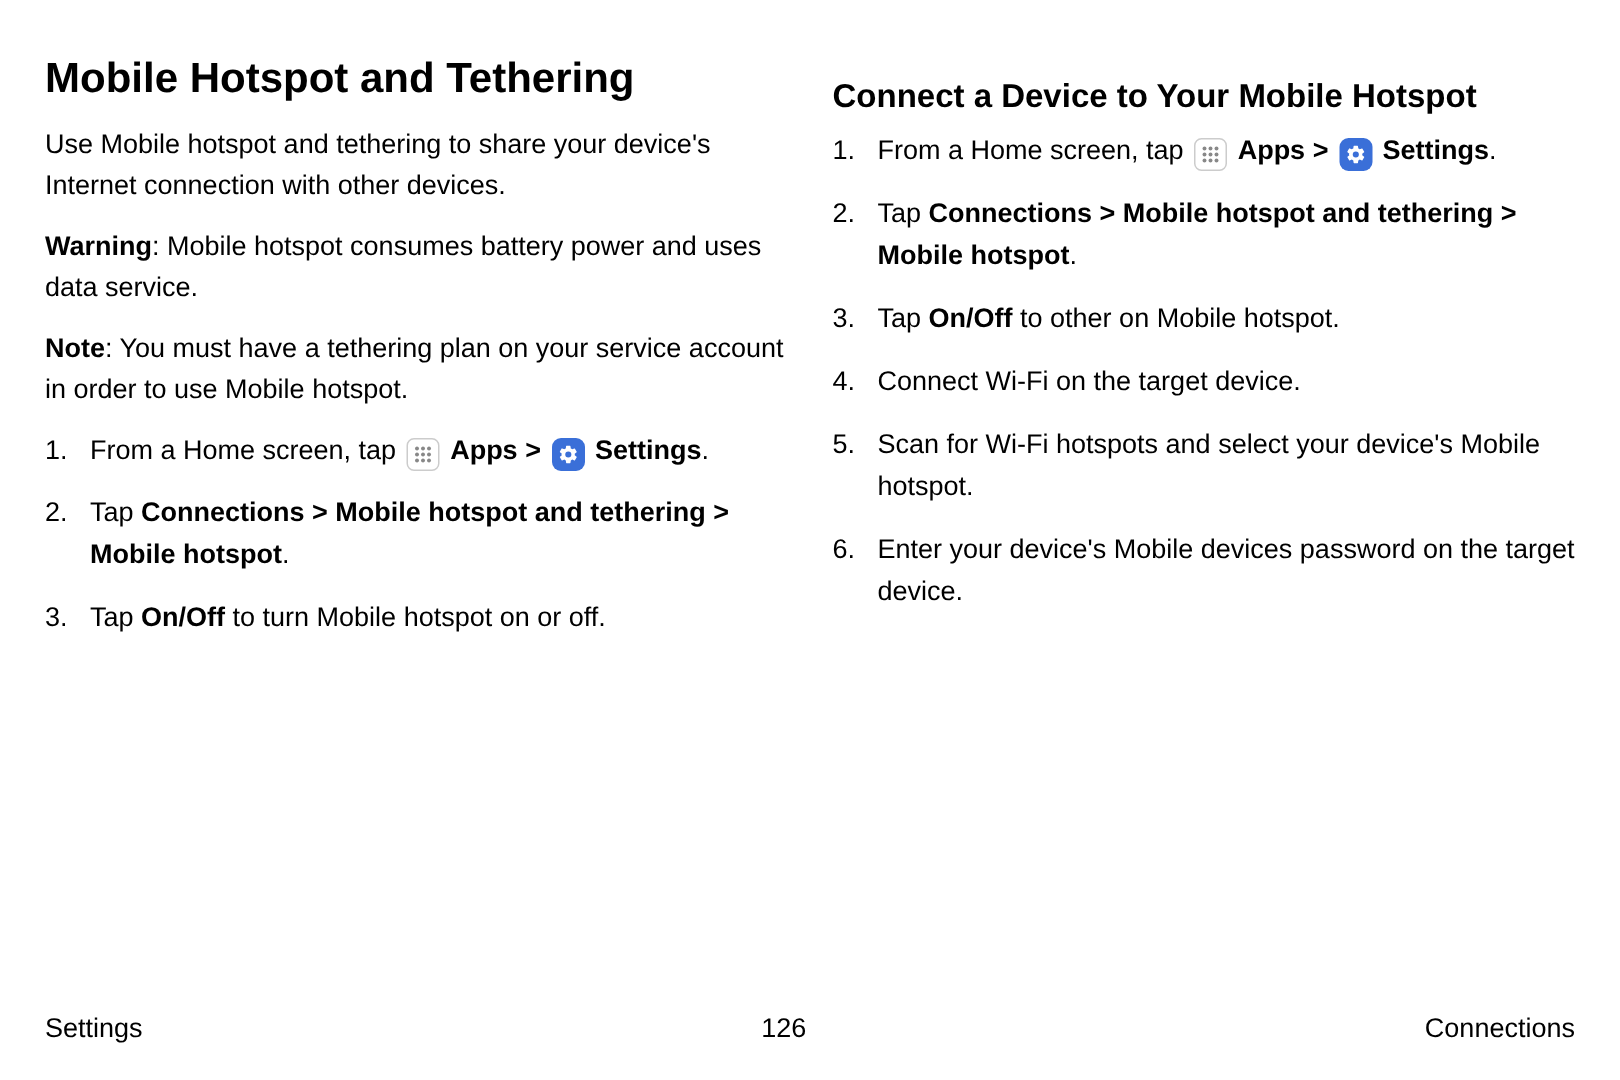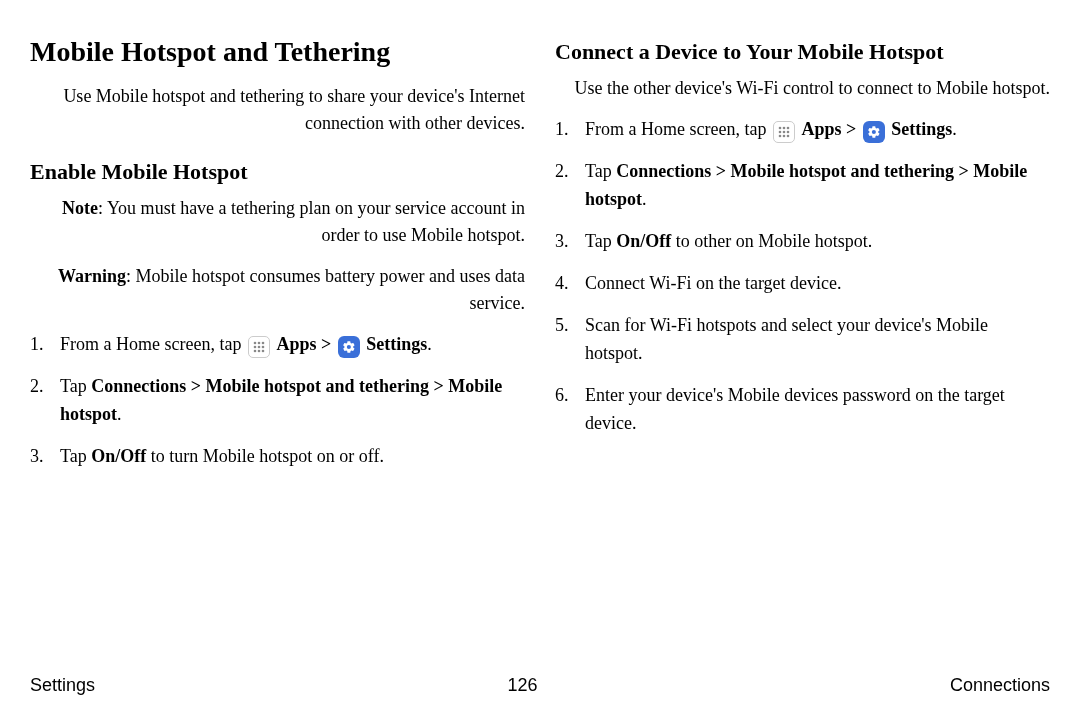--- a/index.html
+++ b/index.html
@@ -13,40 +13,38 @@
     padding: 35px 30px 50px 30px;
   }
   .columns {
     display: flex;
     gap: 30px;
     height: 610px;
   }
   .col {
     flex: 1;
     min-width: 0;
-    font-family: Liberation Serif, serif;
   }
   h1 {
     font-size: 28px;
     font-weight: 700;
     margin-bottom: 14px;
     line-height: 1.2;
   }
   h2 {
     font-size: 22px;
     font-weight: 700;
     margin-top: 22px;
     margin-bottom: 10px;
     line-height: 1.2;
   }
   p {
     font-size: 18px;
     line-height: 1.5;
     margin-bottom: 14px;
-    text-align: right;
   }
   ol {
     list-style: none;
     counter-reset: item;
     padding-left: 0;
   }
   ol > li {
     counter-increment: item;
     font-size: 18px;
     line-height: 1.55;
@@ -98,28 +96,27 @@
 </style>
 </head>
 <body>
 
 <div class="columns">
 
   <div class="col">
     <h1>Mobile Hotspot and Tethering</h1>
     <p>Use Mobile hotspot and tethering to share your device's Internet connection with other devices.</p>
 
-    <h2>Enable Mobile Hotspot</h2>
+
+    <p>
+      <span class="b">Warning</span><span>: Mobile hotspot consumes battery power and uses data service.</span>
+    </p>
 
     <p>
       <span class="b">Note</span><span>: You must have a tethering plan on your service account in order to use Mobile hotspot.</span>
-    </p>
-
-    <p>
-      <span class="b">Warning</span><span>: Mobile hotspot consumes battery power and uses data service.</span>
     </p>
 
     <ol>
       <li>
         <span>From a Home screen, tap </span>
         <span class="apps-icon">
           <svg viewBox="0 0 14 14">
               <g fill="#888">
                 <circle cx="3" cy="3" r="1.3"></circle>
                 <circle cx="7" cy="3" r="1.3"></circle>
@@ -145,22 +142,21 @@
       <li>
         <span>Tap </span><span class="b">Connections &gt; Mobile hotspot and tethering &gt; Mobile hotspot</span><span>.</span>
       </li>
       <li>
         <span>Tap </span><span class="b">On/Off</span><span> to turn Mobile hotspot on or off.</span>
       </li>
     </ol>
   </div>
 
   <div class="col">
-    <h2 style="margin-top:4px;">Connect a Device to Your Mobile Hotspot</h2>
-    <p>Use the other device's Wi-Fi control to connect to Mobile hotspot.</p>
+    <h2 style="margin-top:16px;">Connect a Device to Your Mobile Hotspot</h2>
 
     <ol>
       <li>
         <span>From a Home screen, tap </span>
         <span class="apps-icon">
           <svg viewBox="0 0 14 14">
               <g fill="#888">
                 <circle cx="3" cy="3" r="1.3"></circle>
                 <circle cx="7" cy="3" r="1.3"></circle>
                 <circle cx="11" cy="3" r="1.3"></circle>

